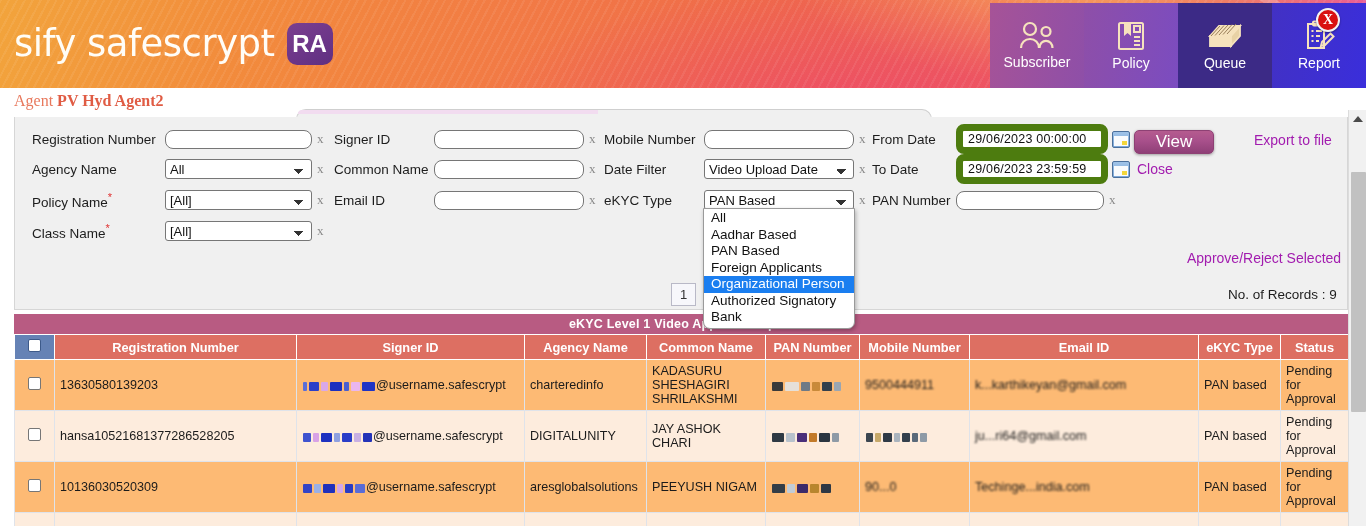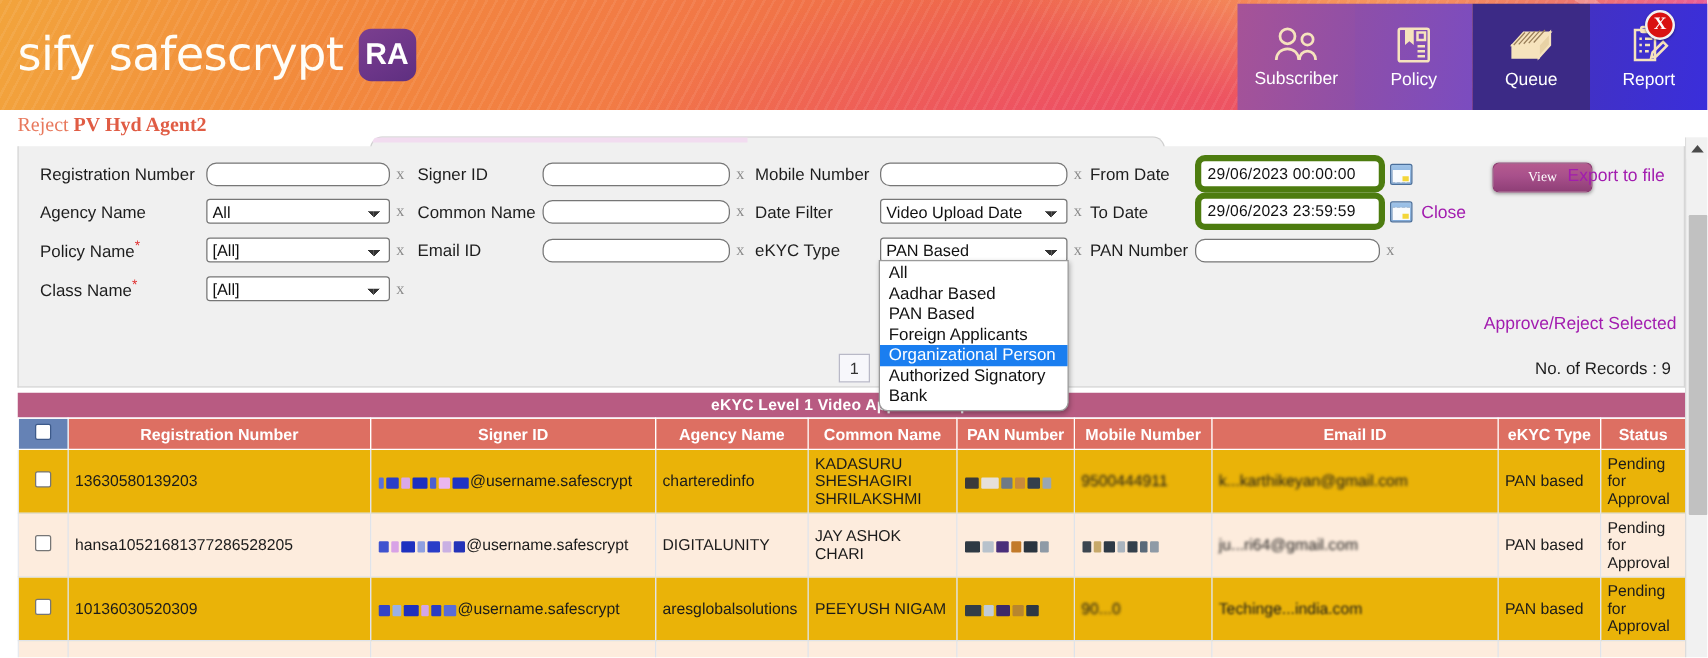--- a/index.html
+++ b/index.html
@@ -105,21 +105,21 @@
     color:#111; appearance:none; -webkit-appearance:none;
     background-image:
        linear-gradient(45deg, transparent 50%, #333 50%),
        linear-gradient(135deg, #333 50%, transparent 50%);
     background-position: calc(100% - 12px) 9px, calc(100% - 7px) 9px;
     background-size: 5px 5px, 5px 5px;
     background-repeat:no-repeat;
   }
   .xmark { color:#8a8a8a; font-size:13px; font-family:"Liberation Serif", serif; cursor:pointer; margin:0 5px; }
   .datebox {
-    height:30px; border:5px solid #4d7c0f; border-radius:8px; background:#fff;
+    height:30px; border:7px solid #4d7c0f; border-radius:8px; background:#fff;
     font-size:12.5px; padding:0 5px; color:#111; display:flex; align-items:center;
     font-family:"Liberation Sans", sans-serif; letter-spacing:0.2px;
   }
   .cal-ico {
     width:18px; height:17px; margin-left:4px; cursor:pointer;
     background:linear-gradient(#9fc3e8,#7fa9d8);
     border:1px solid #4a6f9b; border-radius:2px; position:relative;
   }
   .cal-ico::before {
     content:""; position:absolute; left:1px; top:4px; right:1px; bottom:1px;
@@ -128,25 +128,25 @@
       repeating-linear-gradient(90deg,#2b4f7a 0 2px, transparent 2px 4px);
     background-blend-mode:normal;
     background-size:100% 100%, 100% 100%;
     opacity:.95;
   }
   .cal-ico::after {
     content:""; position:absolute; left:9px; top:9px; width:5px; height:4px; background:#f3d63a; z-index:2;
   }
 
   .view-btn {
-    position:absolute; left:1194px; top:130px; width:80px; height:24px;
+    position:absolute; left:1134px; top:130px; width:80px; height:24px;
     border-radius:5px; border:1px solid #8e4174;
     background:linear-gradient(180deg,#b55b8f 0%, #a8508b 45%, #8f3f77 100%);
-    color:#fff; font-size:11px; display:flex; align-items:center; justify-content:center;
-    cursor:pointer; box-shadow:0 1px 3px rgba(0,0,0,.35);font-family:Liberation Serif, serif;
+    color:#fff; font-size:17px; display:flex; align-items:center; justify-content:center;
+    cursor:pointer; box-shadow:0 1px 3px rgba(0,0,0,.35);
   }
   .lnk { color:#a21caf; font-size:14px; cursor:pointer; position:absolute; }
   .lnk-export { left:1254px; top:132px; }
   .lnk-close  { left:1137px; top:161px; }
   .lnk-approve{ left:1187px; top:250px; }
   .records {
     position:absolute; left:1228px; top:287px; font-size:13.5px; color:#1d1d1d;
   }
   .pager {
     position:absolute; left:671px; top:283px; width:25px; height:23px;
@@ -173,21 +173,21 @@
   table { border-collapse:collapse; width:1334px; table-layout:fixed; }
   thead th {
     background:#dd6f62; color:#fff; font-size:12.8px; font-weight:bold;
     height:25px; border:1px solid #fff; padding:0 3px; text-align:center;
   }
   thead th.cbcol { background:#6582b5; width:40px; }
   tbody td {
     font-size:12.6px; color:#1b1b1b; border:1px solid #dfe3ea;
     padding:4px 5px; vertical-align:middle; height:51px;
   }
-  tbody tr.odd td  { background:#eab308; }
+  tbody tr.odd td  { background:#fdba74; }
   tbody tr.even td { background:#fdecdd; }
   td.c  { text-align:center; }
   .cb {
     width:13px; height:13px; border:1px solid #767676; border-radius:2px; background:#fff;
     display:inline-block; cursor:pointer;
   }
   .cb-head { width:13px; height:13px; border:1px solid #3d5a8a; border-radius:2px; background:#fff; display:inline-block; cursor:pointer; }
 
   .redact { display:inline-block; vertical-align:middle; filter: blur(0px); }
   .rx { display:inline-block; height:9px; vertical-align:middle; margin:0 1px; border-radius:1px; }
@@ -261,21 +261,21 @@
           <path d="M14 11h6M14 16h4M14 21h3"></path>
           <path d="M28.5 13.5l3 3L23 25l-4 1 1-4z" fill="none"></path>
         </svg>
       </span>
       <span>Report</span>
     </div>
   </div>
   <div class="close-x">X</div>
 
   <div class="agent-line">
-    <span>Reject</span>
+    <span>Agent</span>
     <b>PV Hyd Agent2</b>
   </div>
 
   <div class="panel-top-curve"></div>
   <div class="panel-top-accent"></div>
   <div class="panel"></div>
 
   <div class="frow" style="left:32px; top:128px;">
     <span class="lbl" style="width:133px;">Registration Number</span>
     <input class="txt" style="width: 147px;" value="">

